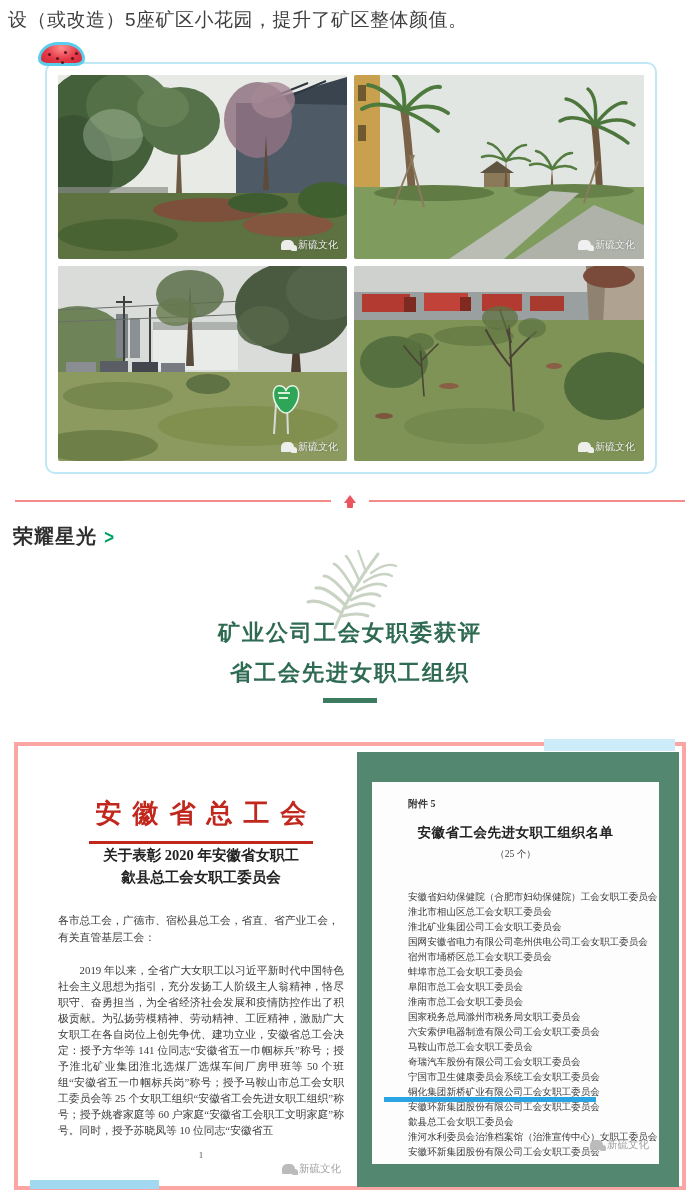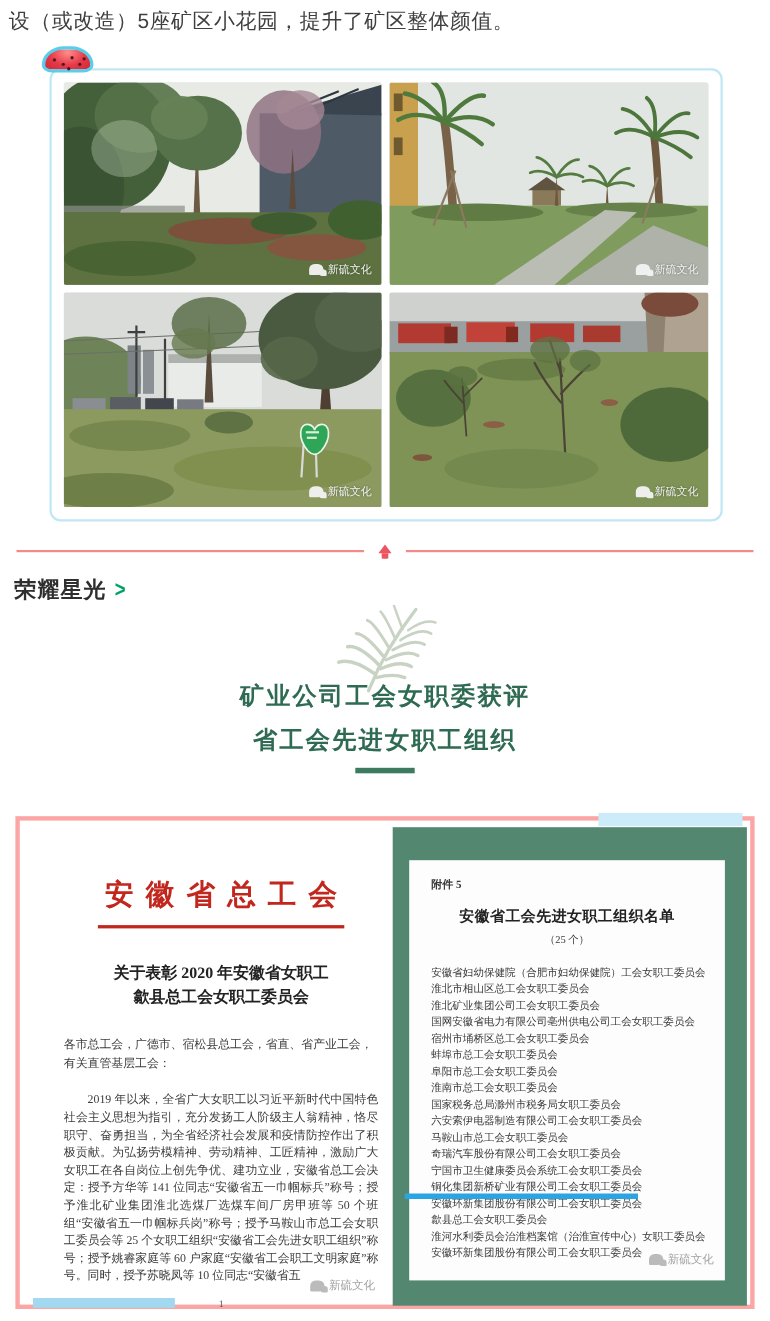--- a/index.html
+++ b/index.html
@@ -54,36 +54,36 @@
   
   .doc-card { position:absolute; left:14px; top:742px; width:672px; height:448px; background:#fff;
     border:4px solid #fca5a5; }
   .accent-tr { position:absolute; top:-7px; right:7px; width:131px; height:12px; background:#cdecf9; }
   .accent-bl { position:absolute; bottom:-3px; left:12px; width:129px; height:9px; background:#a2d9f0; }
 
   
   .left-doc { position:absolute; left:40px; top:50px; width:286px; font-family:"Liberation Serif", serif; color:#3b3b3b; }
   .org-title { text-align:center; font-size:26px; font-weight:bold; color:#c1271d; letter-spacing:11px; padding-left:11px; white-space:nowrap; }
   .red-rule { width:224px; height:3px; background:#c1271d; margin:10px auto 0; }
-  .doc-heading { margin-top:30px; text-align:center; font-size:14.5px; font-weight:bold; color:#222; line-height:22px; }
+  .doc-heading { text-align:center; font-size:14.5px; font-weight:bold; color:#222; line-height:22px; }
   .doc-salutation { margin-top:24px; font-size:10.8px; line-height:17px; text-align:left; }
   .doc-body { margin-top:16px; font-size:10.8px; line-height:16px; text-align:justify; text-indent:2em; }
   .page-num { margin-top:12px; text-align:center; font-size:9px; color:#555; }
   .doc-wm { position:absolute; display:flex; align-items:center; gap:4px; color:#a3a3a3; font-size:10.5px; font-family:"Liberation Sans", sans-serif; }
   .doc-wm .wm-icon, .doc-wm .wm-icon::after { background:#b8b8b8; }
   .doc-wm.left-wm { left:264px; top:416px; }
 
   
   .green-panel { position:absolute; left:339px; top:6px; width:322px; height:435px; background:#548770; }
   .white-page { position:absolute; left:15px; top:30px; width:287px; height:382px; background:#fdfdfd;
-    font-family:"Liberation Serif", serif; color:#383838; padding:15px 20px 0; }
+    font-family:"Liberation Serif", serif; color:#383838; padding:15px 36px 0; }
   .attachment { font-size:10px; font-weight:bold; }
   .list-title { margin-top:13px; text-align:center; font-size:13.5px; font-weight:bold; color:#222; letter-spacing:.5px; }
   .list-count { margin-top:6px; text-align:center; font-size:9.5px; }
-  .doc-list { margin-top:16px; }
+  .doc-list { margin-top:28px; }
   .doc-list-item { font-size:9.6px; line-height:15px; white-space:nowrap; }
   .doc-list-item.highlighted { position:relative; }
   .doc-list-item.highlighted::after { content:""; position:absolute; left:-24px; top:12.5px; width:212px; height:5px; background:#2aa4e2; }
   .doc-wm.right-wm { right:10px; bottom:12px; position:absolute; }
 </style>
 </head>
 <body>
 
 <div class="screen">
 

